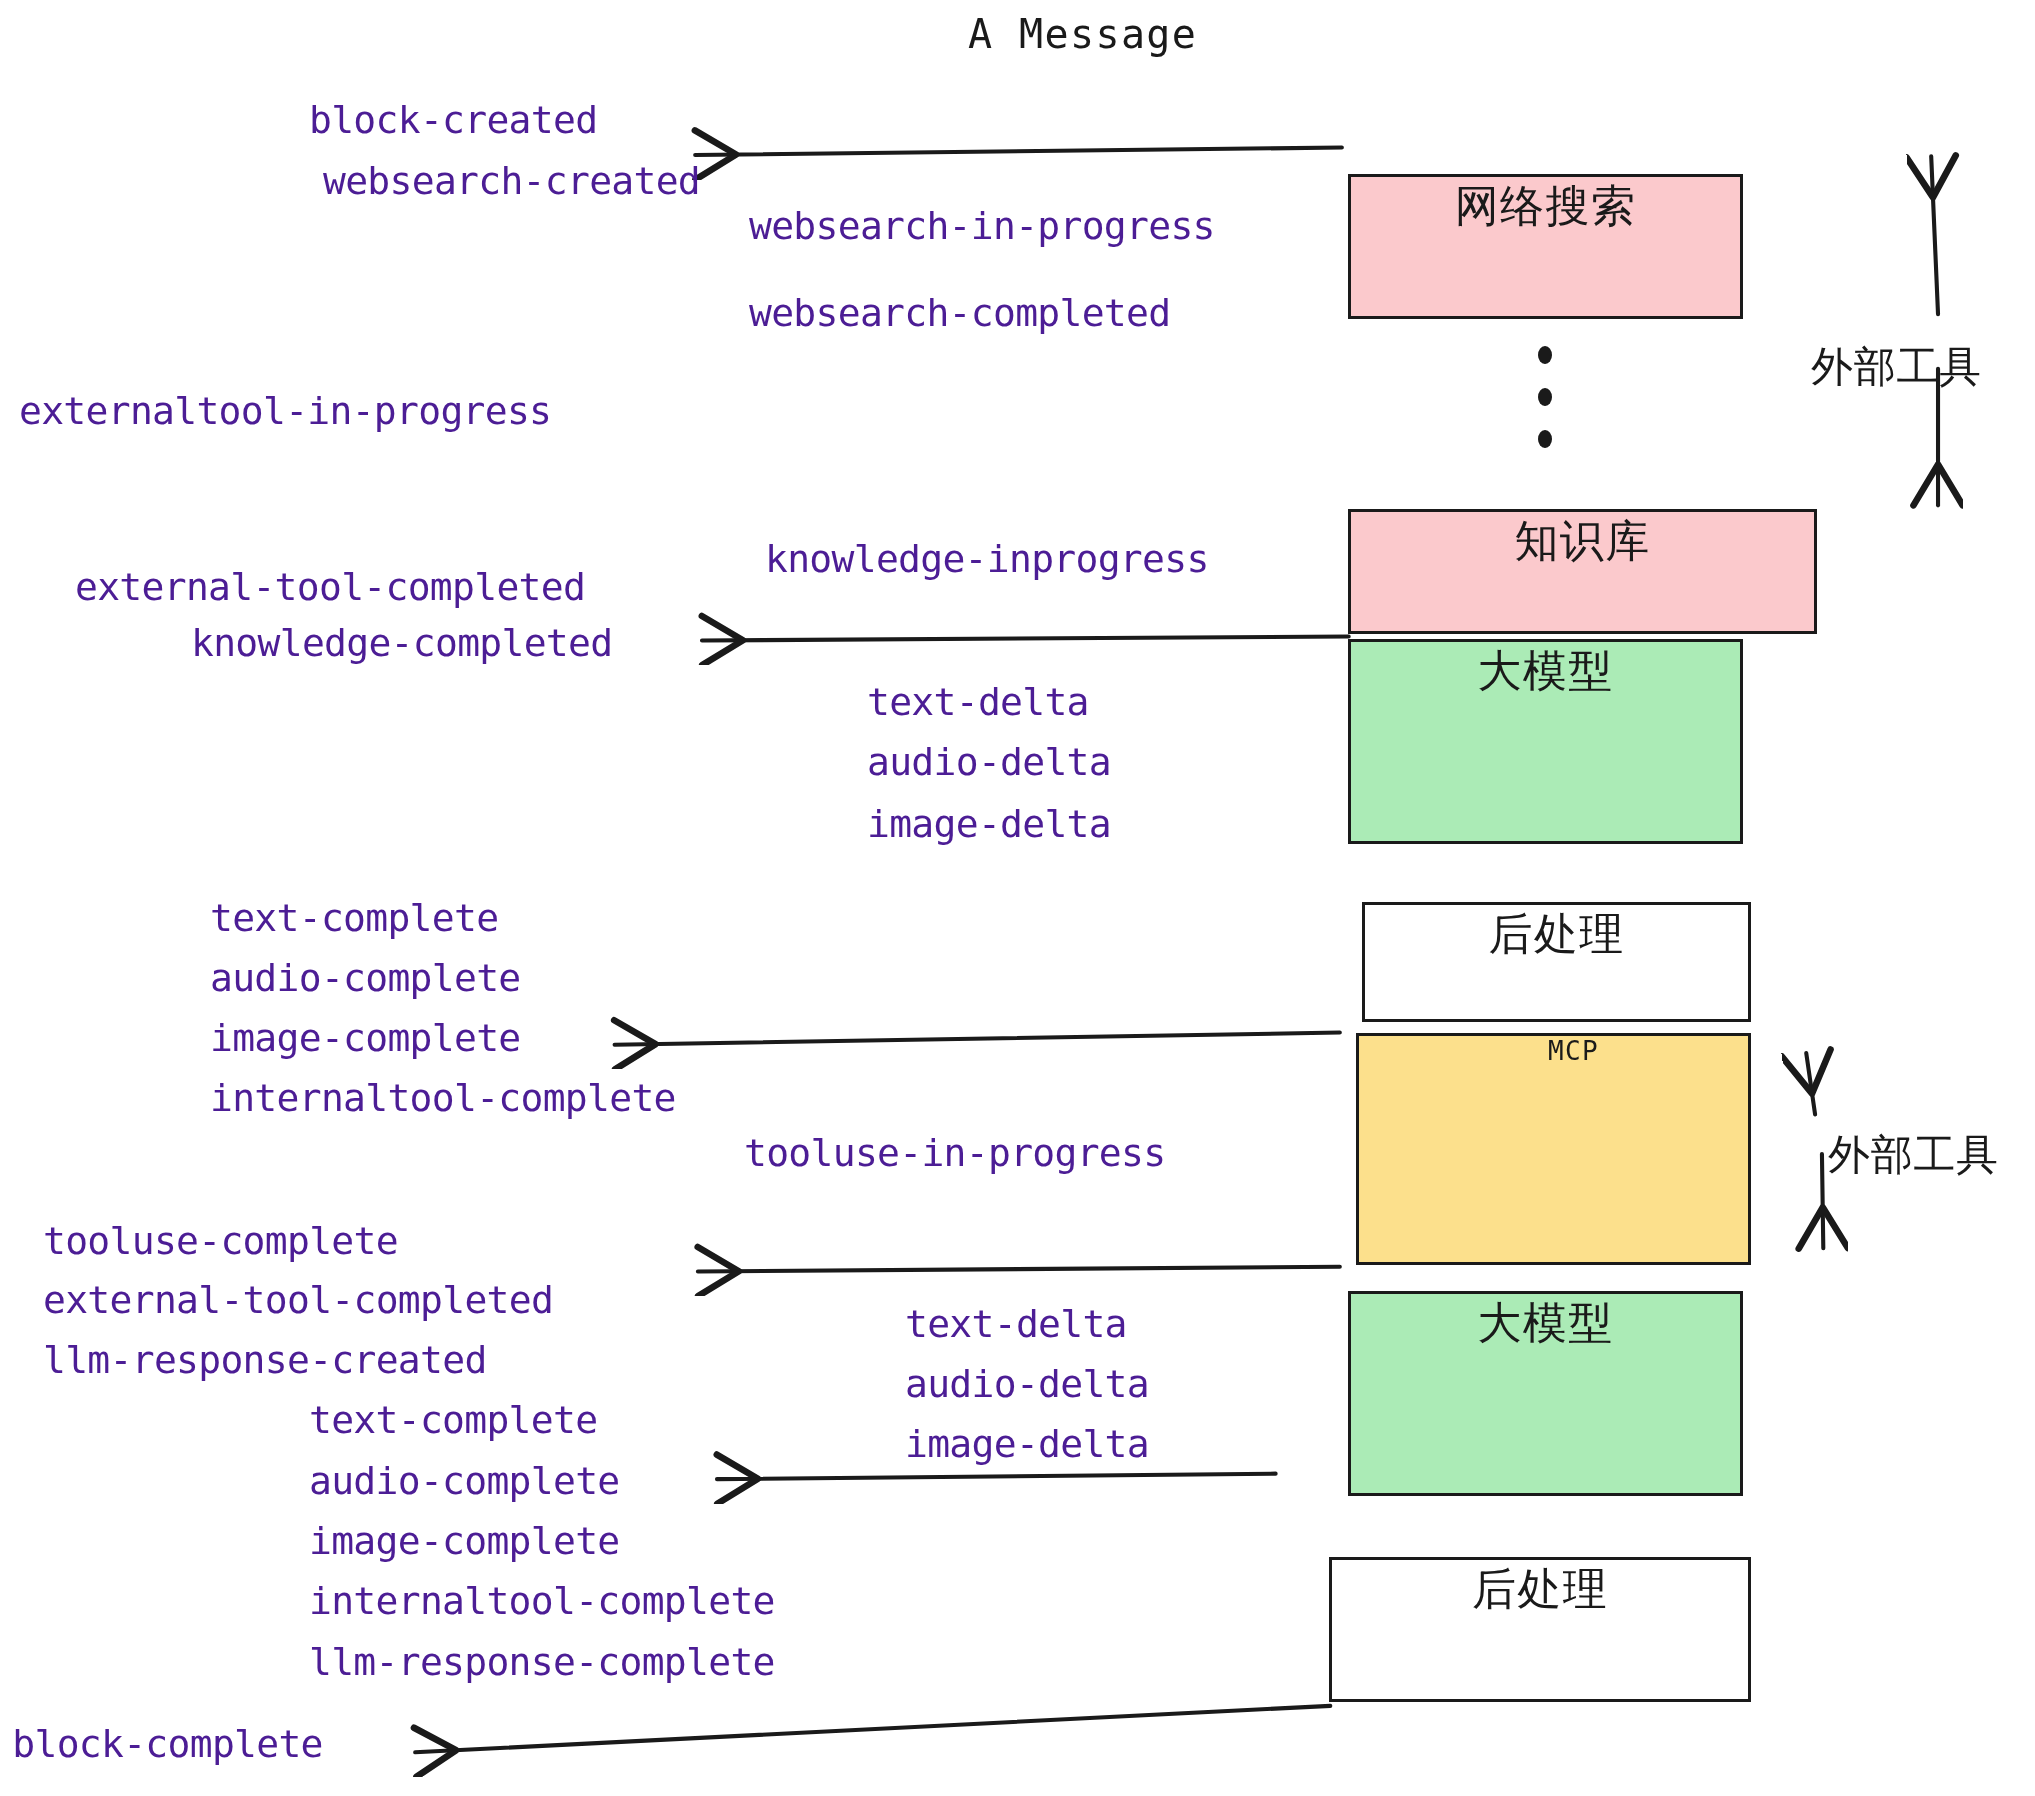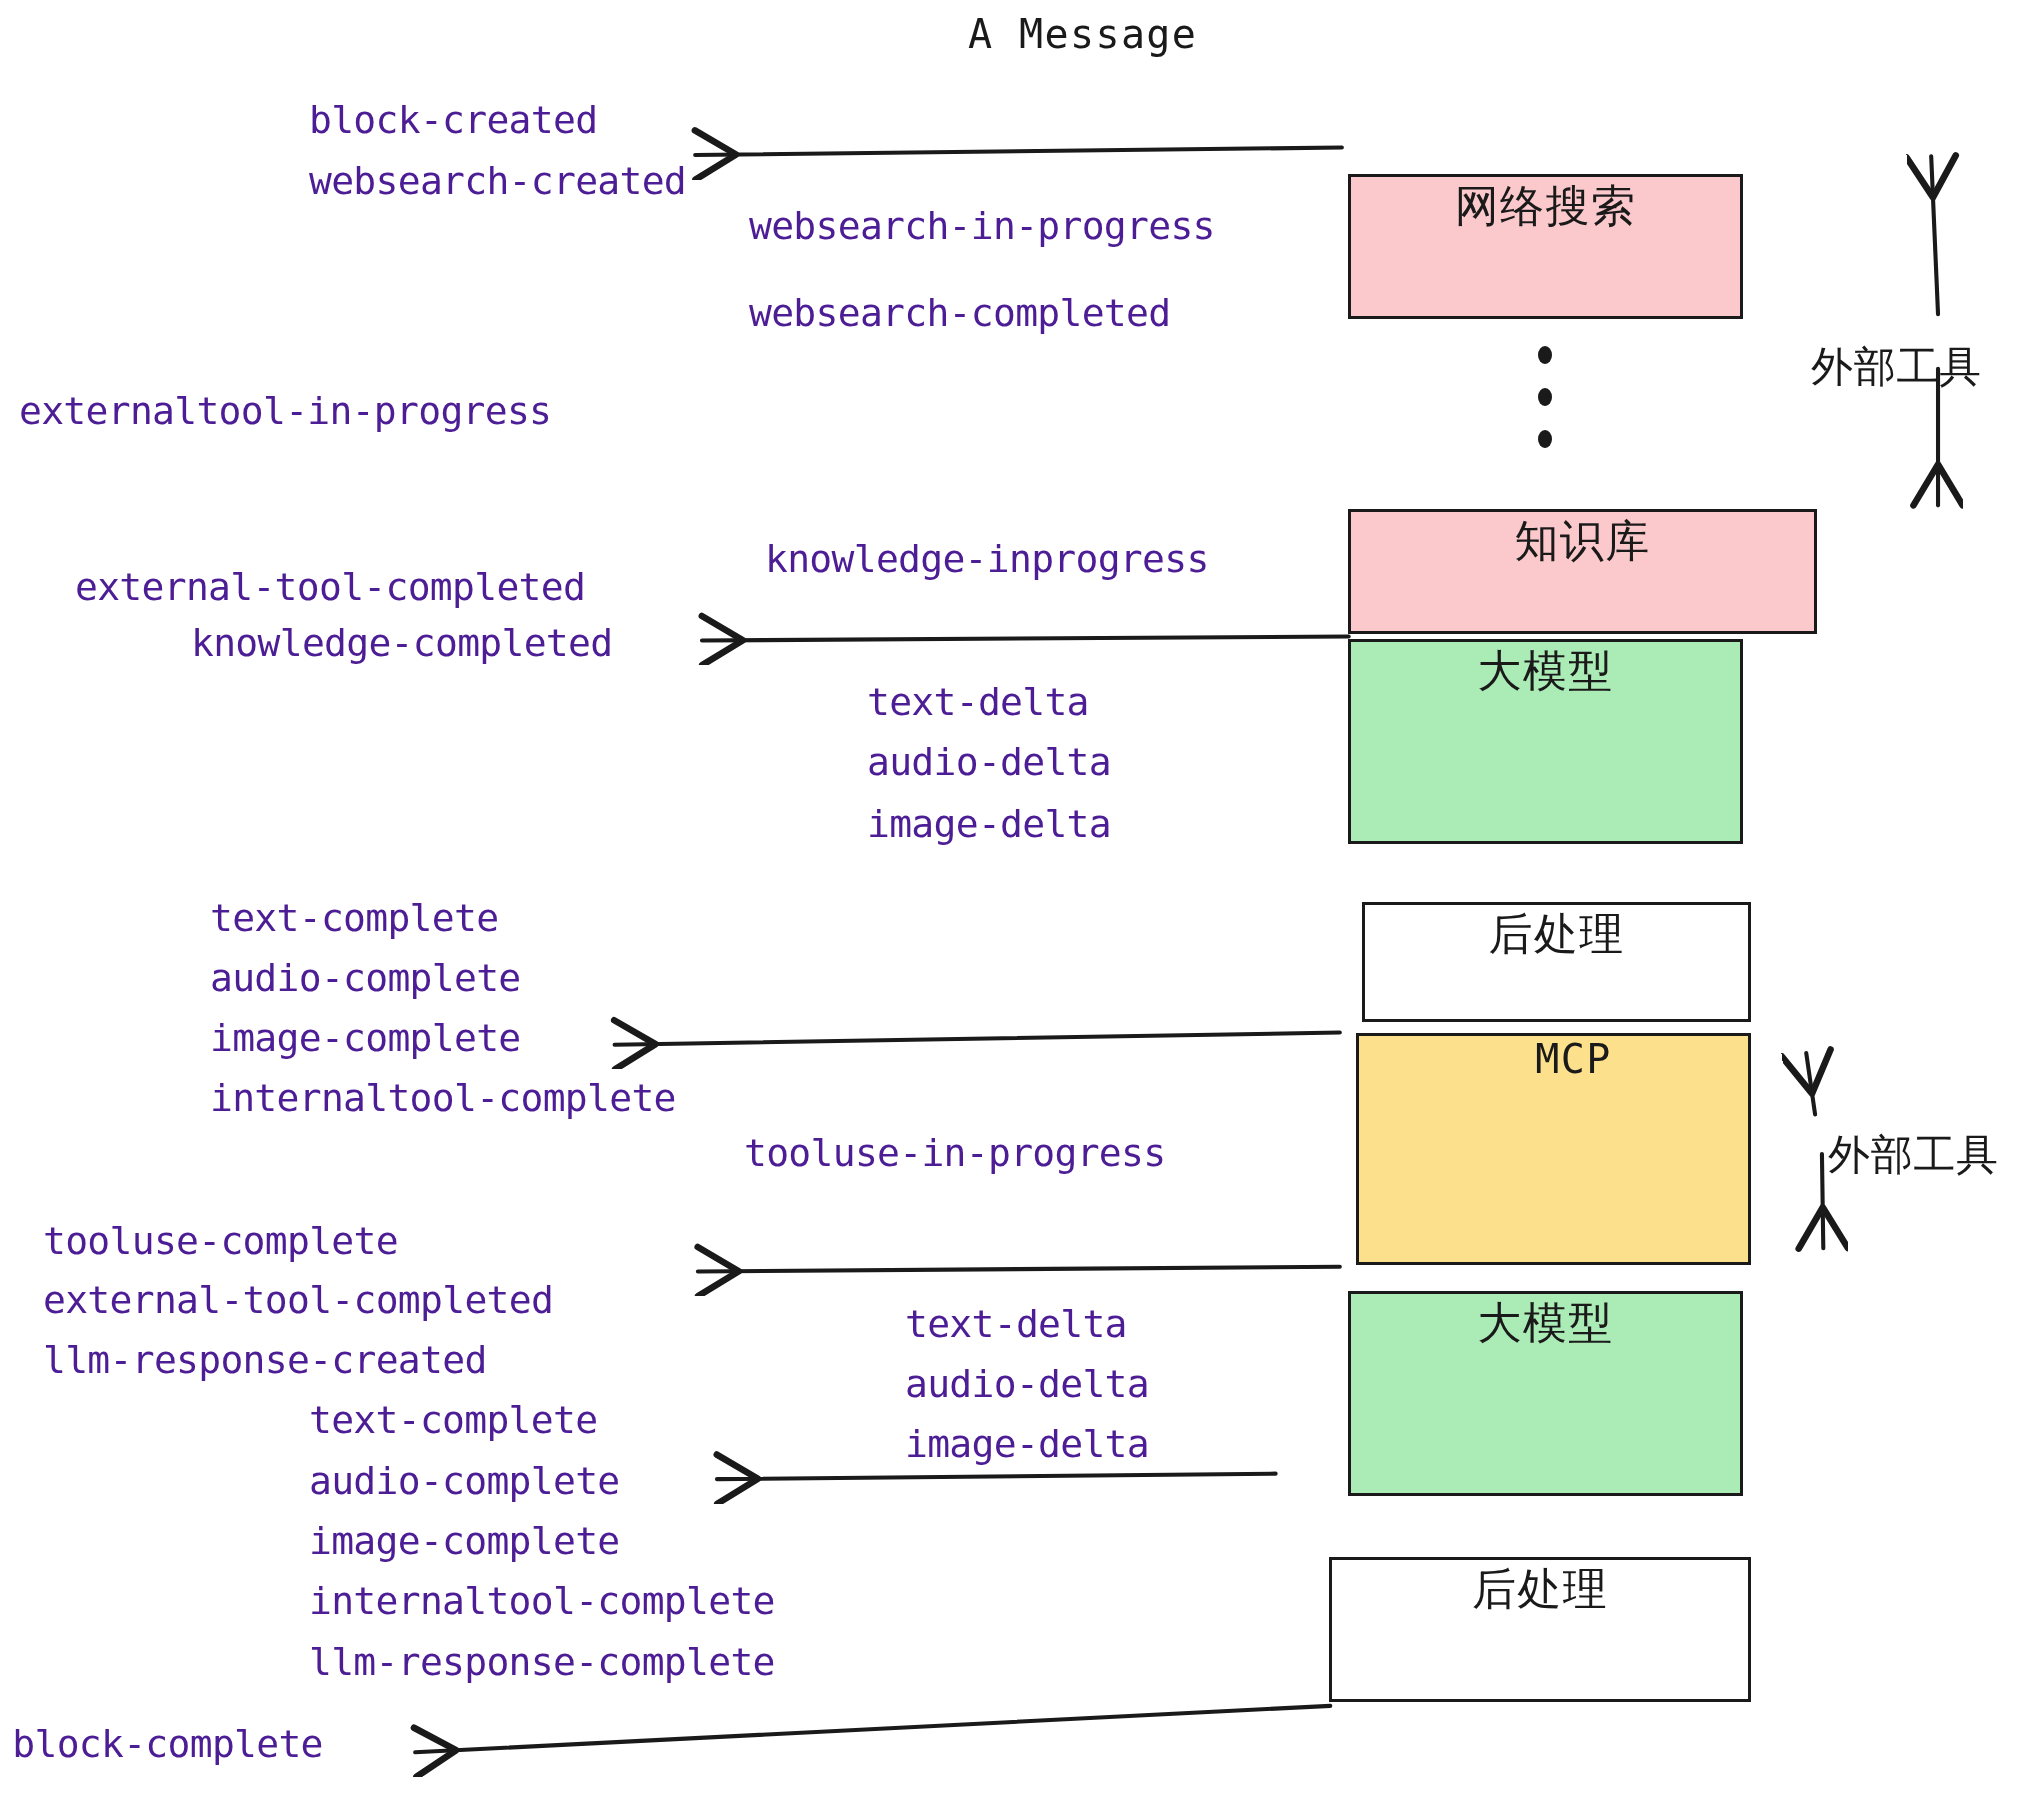--- a/index.html
+++ b/index.html
@@ -49,21 +49,21 @@
   }
   .boxlabel {
     font-family: "DejaVu Sans", "Liberation Sans", sans-serif;
     font-size: 44px;
     color: #1a1a1a;
     letter-spacing: 1.4px;
     white-space: pre;
   }
   .boxlabel.mono {
     font-family: "DejaVu Sans Mono", "Liberation Mono", monospace;
-    font-size: 40px;
+    font-size: 26px;
     margin-left: 40px;
   }
   .sidelabel {
     position: absolute;
     font-family: "DejaVu Sans", "Liberation Sans", sans-serif;
     font-size: 42px;
     color: #1a1a1a;
     white-space: pre;
     letter-spacing: 0.7px;
   }
@@ -127,21 +127,21 @@
     </div>
 
   <div id="dots-group">
       <div class="dot" style="left: 1538px; top: 346px;"></div>
       <div class="dot" style="left: 1538px; top: 388px;"></div>
       <div class="dot" style="left: 1538px; top: 430px;"></div>
     </div>
 
   <div id="labels-group">
       <div class="lbl" style="left: 309px; top: 101px;">block-created</div>
-      <div class="lbl" style="left: 309px; top: 162px;">websearch-created</div>
+      <div class="lbl" style="left: 323px; top: 162px;">websearch-created</div>
       <div class="lbl" style="left: 749px; top: 207px;">websearch-in-progress</div>
       <div class="lbl" style="left: 749px; top: 294px;">websearch-completed</div>
       <div class="lbl" style="left: 19px; top: 392px;">externaltool-in-progress</div>
       <div class="lbl" style="left: 765px; top: 540px;">knowledge-inprogress</div>
       <div class="lbl" style="left: 75px; top: 568px;">external-tool-completed</div>
       <div class="lbl" style="left: 191px; top: 624px;">knowledge-completed</div>
       <div class="lbl" style="left: 867px; top: 683px;">text-delta</div>
       <div class="lbl" style="left: 867px; top: 743px;">audio-delta</div>
       <div class="lbl" style="left: 867px; top: 805px;">image-delta</div>
       <div class="lbl" style="left: 210px; top: 899px;">text-complete</div>

